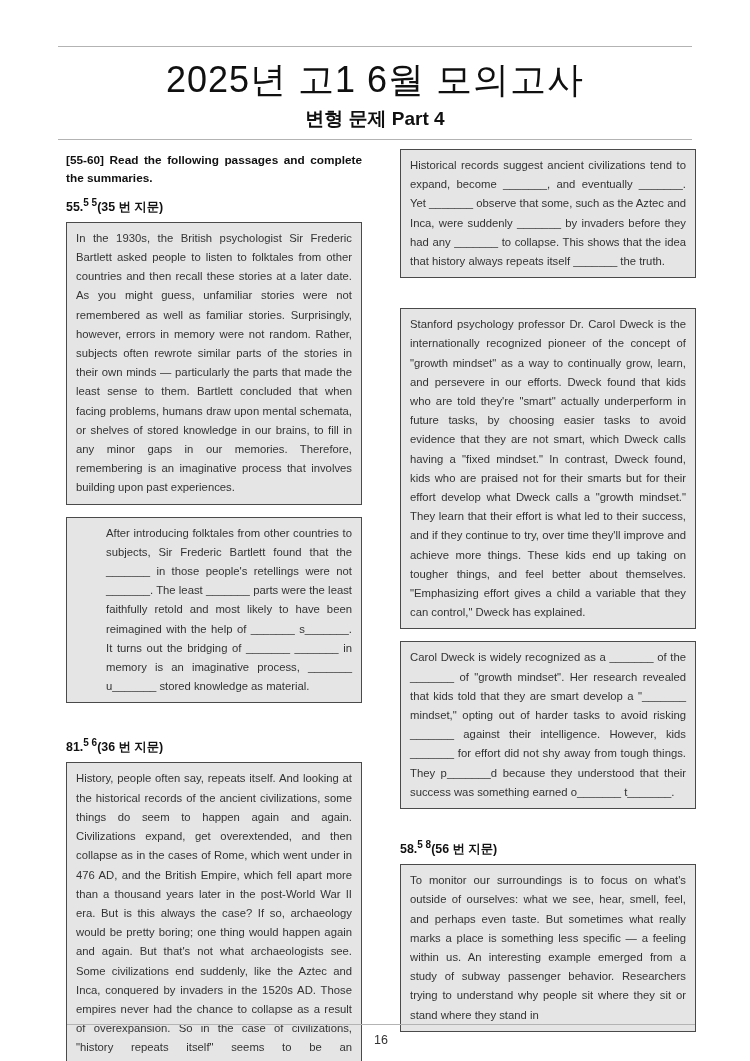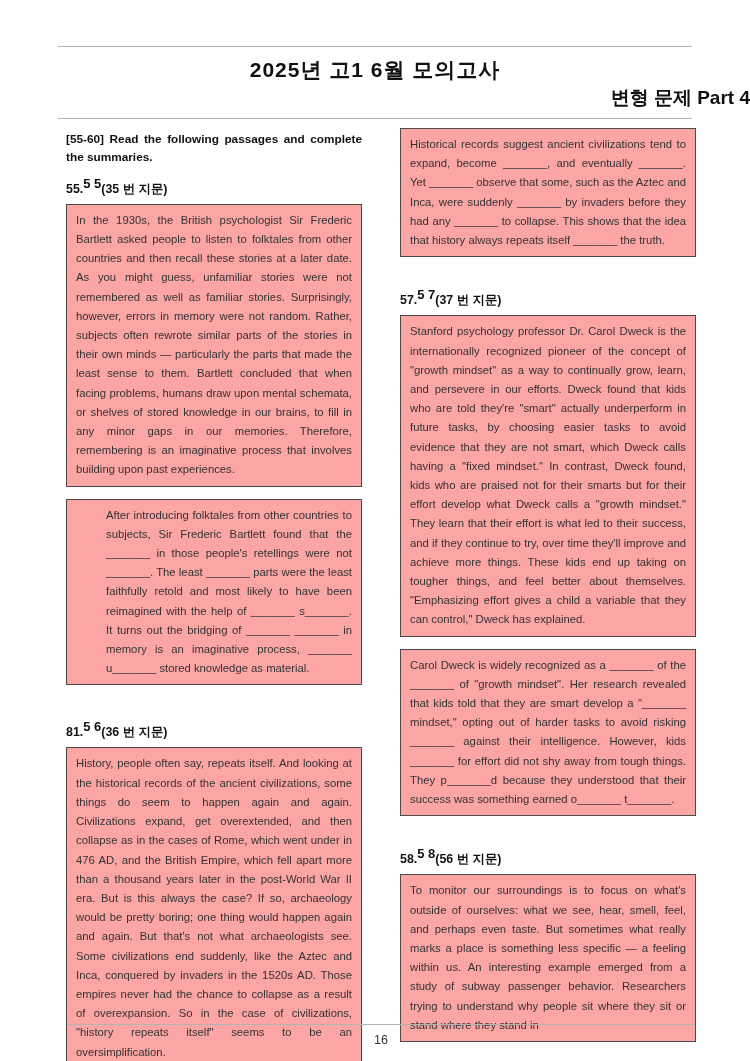--- a/index.html
+++ b/index.html
@@ -5,38 +5,38 @@
   * { box-sizing: border-box; }
   html, body { margin: 0; padding: 0; background: #ffffff; }
   .page {
     width: 750px; height: 1061px; margin: 0 auto; background: #fff;
     font-family: "Liberation Sans", "DejaVu Sans", sans-serif;
     color: #2b2b2b; position: relative; overflow: hidden;
   }
   .rule { border: none; border-top: 1px solid #b3b3b3; margin: 0 58px; height: 0; }
   .rule.top { margin-top: 46px; }
   .page-title {
-    margin: 9px 0 0; text-align: center; font-size: 21px; font-weight: bold;
+    margin: 9px 0 0; text-align: center; font-size: 36px; font-weight: normal;
     color: #101010; letter-spacing: 1px;
   }
   .page-subtitle {
-    margin: 1px 0 7px; text-align: right; font-size: 19px; font-weight: bold; color: #101010;
+    margin: 1px 0 7px; text-align: center; font-size: 19px; font-weight: bold; color: #101010;
   }
   .columns { display: flex; gap: 26px; padding: 9px 54px 0; }
   .col { width: 308px; margin-left: 12px; }
   .instruction {
     font-weight: bold; font-size: 11.8px; line-height: 1.55; margin: 2px 0 9px; color: #111;
     text-align: justify;
   }
   .q-header { font-weight: bold; font-size: 12.4px; color: #111; margin: 0 0 6px; }
-  .q-header sup { font-size: 13px; font-weight: bold; }
+  .q-header sup { font-size: 10px; font-weight: bold; }
   .box {
     border: 1.3px solid #4a4a4a; padding: 6px 9px; font-size: 11.3px;
     line-height: 1.7; text-align: justify; color: #333; margin: 0 0 12px;
-    background: #fca5a5;
+    background: #e5e5e5;
   }
   .gap-md { margin-bottom: 30px; }
   .gap-lg { margin-bottom: 34px; padding-left: 39px; }
   .footer { position: absolute; left: 0; right: 0; bottom: 14px; padding-left: 12px; }
   .footer .rule { margin: 0 55px 8px; }
   .page-number { text-align: center; font-size: 12.5px; color: #333; }
 </style>
 </head>
 <body>
 
@@ -76,23 +76,20 @@
       </div>
 
     </div>
 
     <div class="col">
 
       <div class="box gap-md">
         <span>Historical records suggest ancient civilizations tend to expand, become _______, and eventually _______. Yet _______ observe that some, such as the Aztec and Inca, were suddenly _______ by invaders before they had any _______ to collapse. This shows that the idea that history always repeats itself _______ the truth.</span>
       </div>
 
-      <div class="q-header">
-        <span>57.</span><sup>5 7</sup><span>(37 번 지문)</span>
-      </div>
 
       <div class="box">
         <span>Stanford psychology professor Dr. Carol Dweck is the internationally recognized pioneer of the concept of "growth mindset" as a way to continually grow, learn, and persevere in our efforts. Dweck found that kids who are told they're "smart" actually underperform in future tasks, by choosing easier tasks to avoid evidence that they are not smart, which Dweck calls having a "fixed mindset." In contrast, Dweck found, kids who are praised not for their smarts but for their effort develop what Dweck calls a "growth mindset." They learn that their effort is what led to their success, and if they continue to try, over time they'll improve and achieve more things. These kids end up taking on tougher things, and feel better about themselves. "Emphasizing effort gives a child a variable that they can control," Dweck has explained.</span>
       </div>
 
       <div class="box gap-md">
         <span>Carol Dweck is widely recognized as a _______ of the _______ of "growth mindset". Her research revealed that kids told that they are smart develop a "_______ mindset," opting out of harder tasks to avoid risking _______ against their intelligence. However, kids _______ for effort did not shy away from tough things. They p_______d because they understood that their success was something earned o_______ t_______.</span>
       </div>
 
       <div class="q-header">

